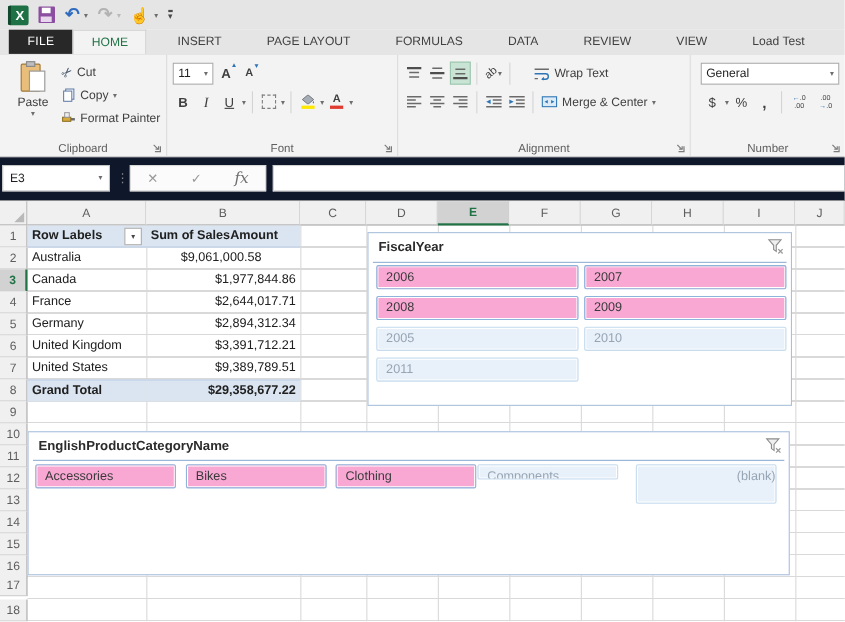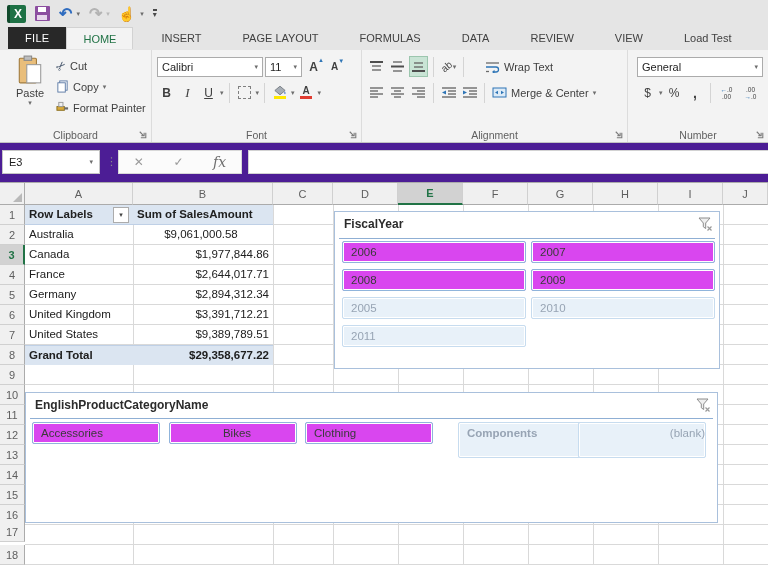--- a/index.html
+++ b/index.html
@@ -48,21 +48,21 @@
   .border-ic { width:13px; height:13px; border:1px dashed #7F7F7F; }
   .ca { position:relative; font-size:12px; color:#3F3F3F; font-weight:bold; }
   .ca .tri { position:absolute; right:-6px; top:-3px; font-size:6px; color:#2E75B6; }
   .colorbar { display:flex; flex-direction:column; align-items:center; line-height:10px; }
   .colorbar .bar { width:12px; height:3px; margin-top:1px; }
   .decbtn { display:flex; flex-direction:column; align-items:center; font-size:6.5px; line-height:7px; color:#3F3F3F; width:22px; }
   .decbtn .blue { color:#2E75B6; }
   .fx-g { font-family:"DejaVu Serif", serif; font-style:italic; font-size:14px; color:#6E6E6E; }
 
   
-  .fbar { height:40px; background:#4c1d95; position:relative; border-bottom:1px solid #ABABAB; }
+  .fbar { height:40px; background:#0f172a; position:relative; border-bottom:1px solid #ABABAB; }
   .namebox { position:absolute; left:2px; top:7px; width:98px; height:24px; background:#fff; border:1px solid #C6C6C6; display:flex; align-items:center; font-size:11px; color:#1E1E1E; padding:0 6px; justify-content:space-between; }
   .fdots { position:absolute; left:106px; top:12px; color:#8A8A8A; font-size:11px; letter-spacing:0; }
   .fxgroup { position:absolute; left:118px; top:7px; width:124px; height:24px; background:#FBFBFB; border:1px solid #D8D8D8; display:flex; align-items:center; justify-content:space-around; }
   .fxgroup .x { color:#9A9A9A; font-size:12px; }
   .fxgroup .ok { color:#9A9A9A; font-size:12px; }
   .finput { position:absolute; left:248px; top:7px; right:0; height:24px; background:#fff; border:1px solid #D2D2D2; border-right:none; }
 
   
   .sheet { position:absolute; left:0; top:183px; width:768px; height:382px; background:#fff; }
   .corner { position:absolute; left:0; top:0; width:25px; height:22px; background:#F0F0F0; border-right:1px solid #ABABAB; border-bottom:1px solid #ABABAB; }
@@ -78,21 +78,21 @@
   .cell.hdr { background:#DBE5F1; font-weight:bold; border-bottom:1px solid #BFD0E6; }
   .cell.tot { background:#DBE5F1; font-weight:bold; border-top:1px solid #BFD0E6; }
   .filter-btn { position:absolute; width:16px; height:16px; background:#fff; border:1px solid #ACACAC; display:flex; align-items:center; justify-content:center; font-size:7px; color:#444; }
 
   
   .slicer { position:absolute; background:#fff; border:1px solid #A9C0DC; z-index:5; }
   .slicer-title { position:absolute; left:9px; top:5px; font-size:12px; font-weight:bold; color:#2B2B2B; white-space:nowrap; }
   .slicer-sep { position:absolute; left:4px; right:4px; height:1px; background:#8FAFD4; }
   .clear-ic { position:absolute; right:5px; top:4px; width:17px; height:17px; }
   .slc-btn { position:absolute; border-radius:2px; font-size:11.5px; line-height:20px; padding-left:8px; border:1px solid; box-shadow:inset 0 0 0 1px #FFFFFF; overflow:hidden; white-space:nowrap; }
-  .slc-btn.on { background:#d946ef; border-color:#8FB4DB; color:#3A3A3A; }
+  .slc-btn.on { background:#f9a8d4; border-color:#8FB4DB; color:#3A3A3A; }
   .slc-btn.off { background:#E8F1F9; border-color:#C7DCEF; color:#97A4B4; }
 </style>
 </head>
 <body>
 
 <div class="app">
 
   <div class="qat">
     <div class="xl-logo">X</div>
     <div class="save-ic">
@@ -162,24 +162,20 @@
       <div class="grp-label">Clipboard</div>
       <svg class="launcher" viewBox="0 0 10 10">
           <path d="M8 3.5 v4.5 h-4.5" fill="none" stroke="#7B7B7B"></path>
           <path d="M2.5 2.5 l3.5 3.5" stroke="#7B7B7B"></path>
           <path d="M6.5 3.5 v2.5 h-2.5" fill="none" stroke="#7B7B7B"></path>
         </svg>
     </div>
 
     <div class="grp" style="width:210px;">
       <div class="r-row">
-        <div class="combo" style="width:106px;">
-            <span>Calibri</span>
-            <span class="dd">▾</span>
-          </div>
         <div class="combo" style="width:37px;">
             <span>11</span>
             <span class="dd">▾</span>
           </div>
         <div class="ibtn">
             <span class="ca">A<span class="tri">▲</span></span>
           </div>
         <div class="ibtn">
             <span class="ca" style="font-size:10px;">A<span class="tri">▼</span></span>
           </div>
@@ -456,21 +452,21 @@
           <div class="slc-btn off" style="left: 7px; top: 113px; width: 184px; height: 22px;">2011</div>
         </div>
         <div class="slicer" style="left: 25px; top: 209px; width: 693px; height: 131px;">
           <div class="slicer-title">EnglishProductCategoryName</div>
           <div class="clear-ic"><svg width="16" height="16" viewBox="0 0 16 16">
               <path d="M2 2 h11 l-4.3 5 v5.5 l-2.4 -1.7 v-3.8 Z" fill="#EFEFEF" stroke="#8C8C8C"></path>
               <path d="M10.5 10.5 l4 4 M14.5 10.5 l-4 4" stroke="#9a9a9a" stroke-width="1.2"></path>
             </svg></div>
           <div class="slicer-sep" style="top: 25px;"></div>
           <div class="slc-btn on" style="left: 6px; top: 29px; width: 128px; height: 22px;">Accessories</div>
-          <div class="slc-btn on" style="left: 143px; top: 29px; width: 128px; height: 22px; text-align: center;">Bikes</div>
+          <div class="slc-btn on" style="left: 143px; top: 29px; width: 128px; height: 22px;">Bikes</div>
           <div class="slc-btn on" style="left: 279px; top: 29px; width: 128px; height: 22px;">Clothing</div>
-          <div class="slc-btn off" style="left: 432px; top: 29px; width: 128px; height: 36px; font-weight: bold;">Components</div>
+          <div class="slc-btn off" style="left: 408px; top: 29px; width: 128px; height: 14px;">Components</div>
           <div class="slc-btn off" style="left: 552px; top: 29px; width: 128px; height: 36px; text-align: right;">(blank)</div>
         </div>
       </div>
   </div>
 
 </div>
 
 </body></html>

